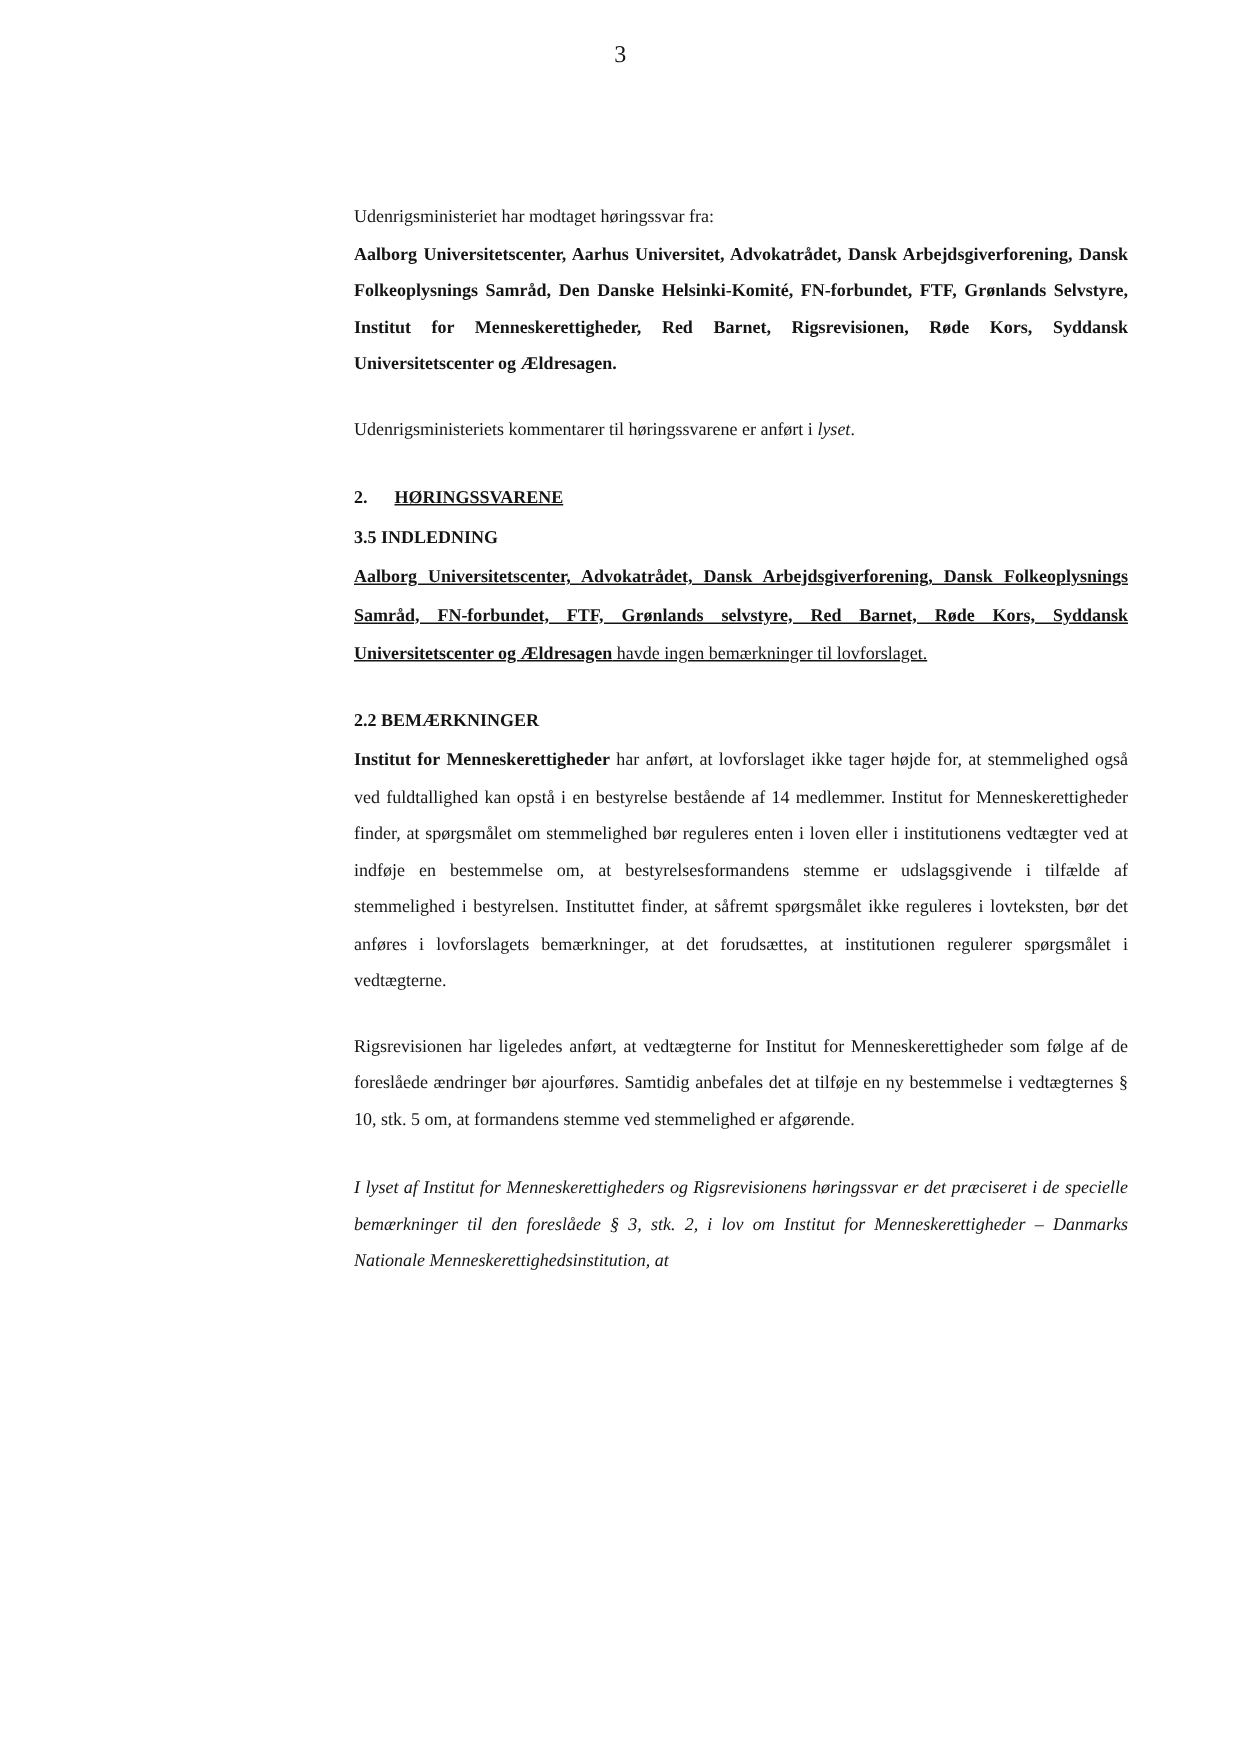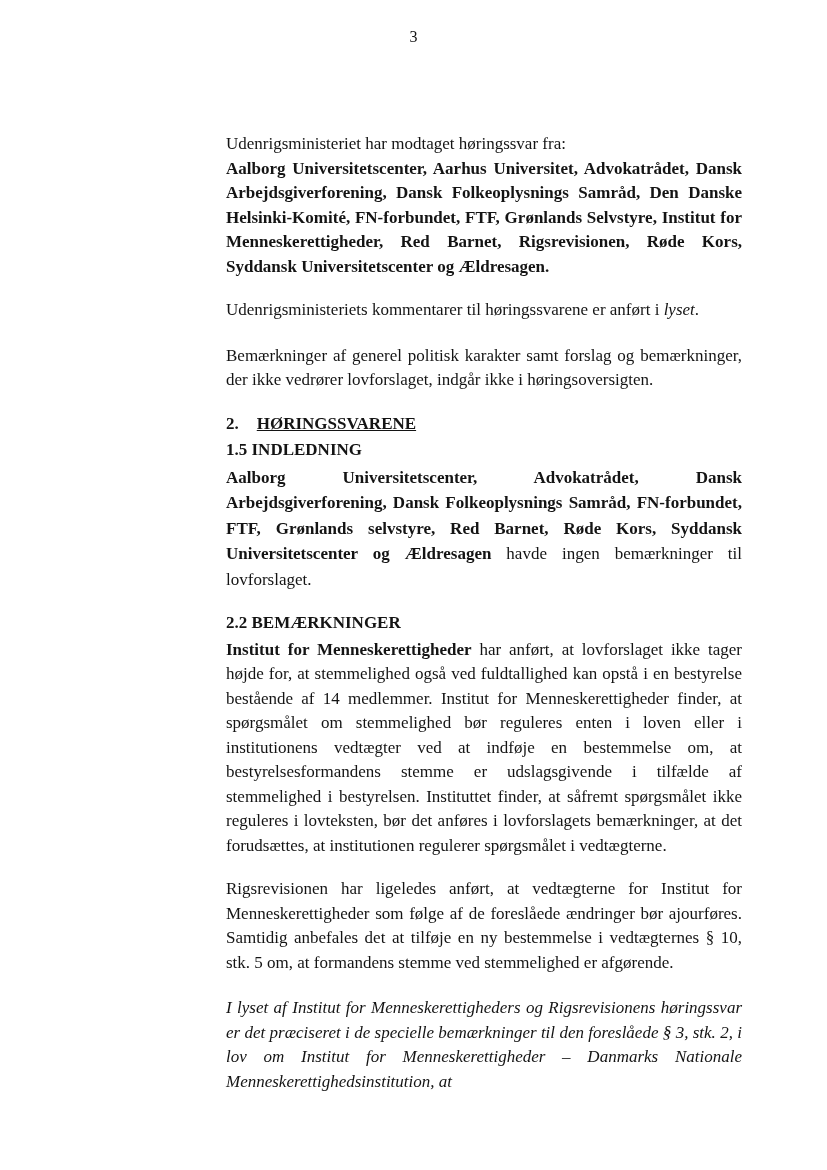--- a/index.html
+++ b/index.html
@@ -19,24 +19,24 @@
   .page-number {
     position: absolute;
     top: 28px;
     left: 0;
     width: 100%;
     text-align: center;
     font-size: 16px;
   }
   .content {
     position: absolute;
-    left: 226px;
+    left: 236px;
     top: 132px;
     width: 516px;
-    font-size: 17px;
+    font-size: 12px;
     line-height: 24.5px;
     text-align: justify;
   }
   .para {
     margin: 0 0 19px 0;
   }
   .para.gap-lg {
     margin-bottom: 21px;
   }
   .block { display: block; }
@@ -55,49 +55,47 @@
   }
   .section-gap {
     margin-top: 14px;
   }
   .sec-num {
     display: inline-block;
     margin-right: 18px;
   }
   .loose {
     line-height: 25.5px;
+    text-decoration: underline;
   }
 </style>
 </head>
 <body>
 
 <div class="page">
 
   <div class="page-number">3</div>
 
   <div class="content">
 
     <p class="para">
       <span class="block">Udenrigsministeriet har modtaget høringssvar fra:</span>
       <span class="block bold">Aalborg Universitetscenter, Aarhus Universitet, Advokatrådet, Dansk Arbejdsgiverforening, Dansk Folkeoplysnings Samråd, Den Danske Helsinki-Komité, FN-forbundet, FTF, Grønlands Selvstyre, Institut for Menneskerettigheder, Red Barnet, Rigsrevisionen, Røde Kors, Syddansk Universitetscenter og Ældresagen.</span>
     </p>
 
     <p class="para gap-lg">
       <span>Udenrigsministeriets kommentarer til høringssvarene er anført i </span><span class="italic">lyset</span><span>.</span>
     </p>
 
-    <p class="para">
-      <span>Bemærkninger af generel politisk karakter samt forslag og bemærkninger, der ikke vedrører lovforslaget, indgår ikke i høringsoversigten.</span>
-    </p>
 
     <div class="heading">
       <span class="sec-num">2.</span><span>HØRINGSSVARENE</span>
     </div>
 
-    <div class="heading-sub">1.5 INDLEDNING</div>
+    <div class="heading-sub">3.5 INDLEDNING</div>
 
     <p class="para loose">
       <span class="bold">Aalborg Universitetscenter, Advokatrådet, Dansk Arbejdsgiverforening, Dansk Folkeoplysnings Samråd, FN-forbundet, FTF, Grønlands selvstyre, Red Barnet, Røde Kors, Syddansk Universitetscenter og Ældresagen</span><span> havde ingen bemærkninger til lovforslaget.</span>
     </p>
 
     <div class="heading-sub section-gap">2.2 BEMÆRKNINGER</div>
 
     <p class="para">
       <span class="bold">Institut for Menneskerettigheder</span><span> har anført, at lovforslaget ikke tager højde for, at stemmelighed også ved fuldtallighed kan opstå i en bestyrelse bestående af 14 medlemmer. Institut for Menneskerettigheder finder, at spørgsmålet om stemmelighed bør reguleres enten i loven eller i institutionens vedtægter ved at indføje en bestemmelse om, at bestyrelsesformandens stemme er udslagsgivende i tilfælde af stemmelighed i bestyrelsen. Instituttet finder, at såfremt spørgsmålet ikke reguleres i lovteksten, bør det anføres i lovforslagets bemærkninger, at det forudsættes, at institutionen regulerer spørgsmålet i vedtægterne.</span>
     </p>

